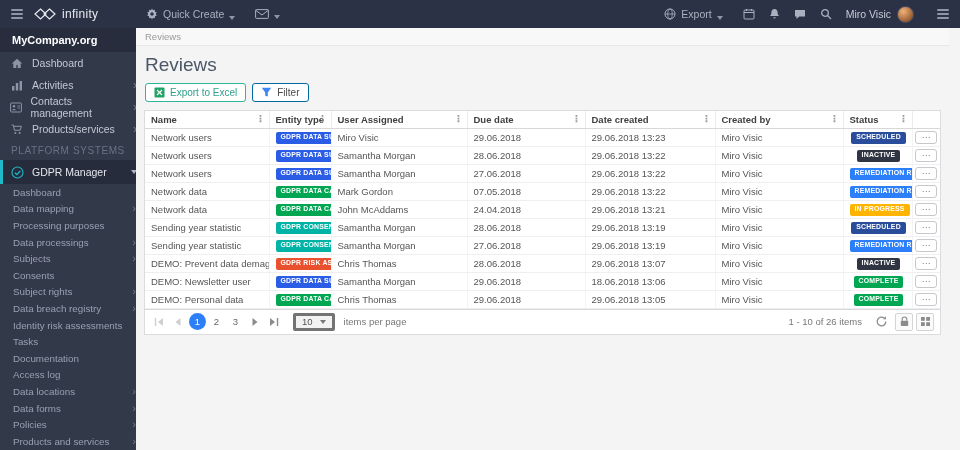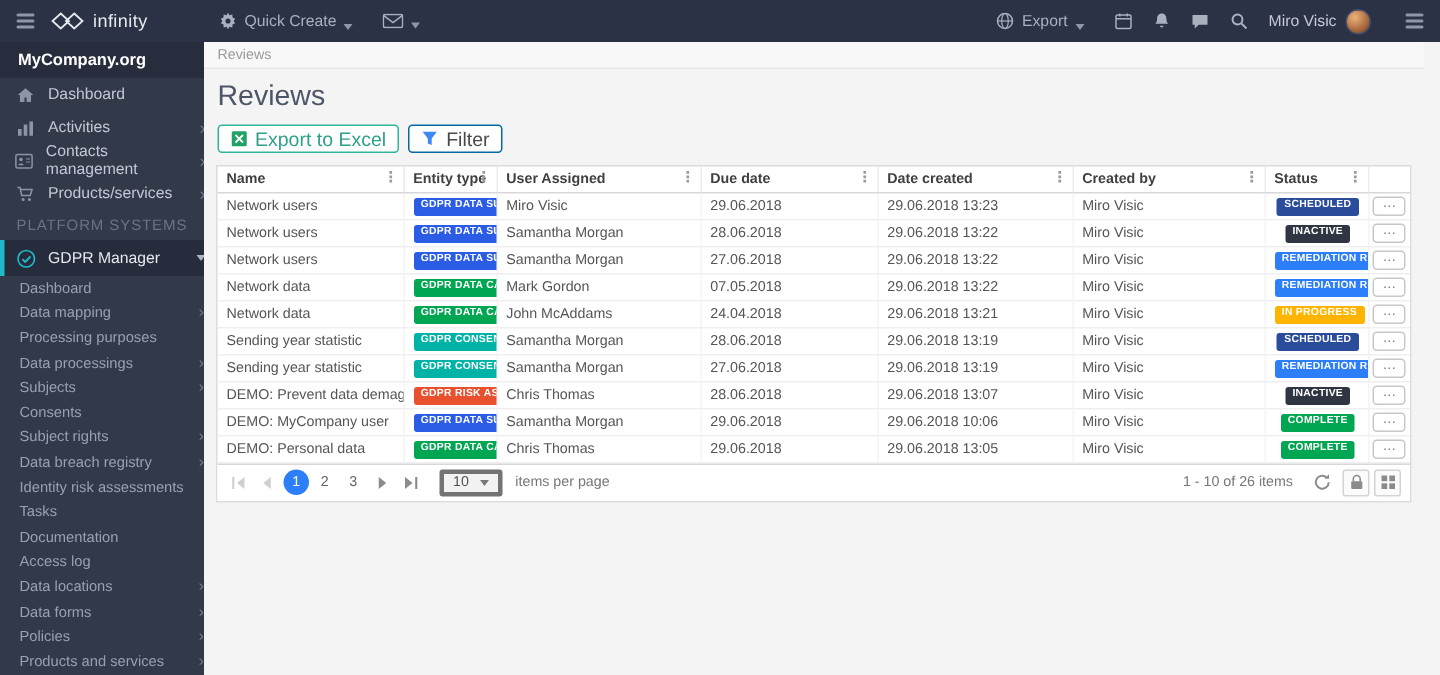--- a/index.html
+++ b/index.html
@@ -32,21 +32,21 @@
   .gdpr .sicon{color:#1fb9c9;}
   .chev-down-sm{margin-left:auto;width:0;height:0;border-left:3.5px solid transparent;border-right:3.5px solid transparent;border-top:4px solid #aeb4c2;}
   .sub-item{height:16.6px;display:flex;align-items:center;padding:0 11px 0 13px;font-size:9.8px;color:#99a0b2;cursor:pointer;}
   .sub-item .chev{font-size:11px;}
 
   
   .main{position:absolute;top:28px;left:136px;width:813px;height:422px;background:#f4f4f5;}
   .breadcrumb-bar{height:18px;background:#f8f8f9;border-bottom:1px solid #e7e7e9;display:flex;align-items:center;padding:0 9px;font-size:9.5px;color:#9a9a9a;}
   .page-title{margin:8px 9px 7px;font-size:19px;font-weight:400;color:#4c5667;}
   .toolbar{display:flex;gap:6px;margin:0 9px 8px;}
-  .btn{display:flex;align-items:center;gap:5px;height:19px;padding:0 8px;background:#fff;border-radius:3px;font-size:13px;cursor:pointer;font-family:inherit;}
+  .btn{display:flex;align-items:center;gap:5px;height:19px;padding:0 8px;background:#fff;border-radius:3px;font-size:10px;cursor:pointer;font-family:inherit;}
   .btn-export{border:1px solid #2fb59a;color:#2fa08a;}
   .btn-filter{border:1px solid #0369a1;color:#4a4a4a;}
 
   .grid{margin:0 8px;background:#fff;border:1px solid #dcdcde;}
   .tbl{width:100%;border-collapse:collapse;table-layout:fixed;}
   .tbl th{height:17px;border-bottom:1px solid #d8d8da;border-right:1px solid #ececee;font-size:9.5px;color:#3f3f3f;text-align:left;padding:0 12px 0 6px;font-weight:bold;position:relative;white-space:nowrap;overflow:hidden;}
   .tbl th:last-child{border-right:none;}
   .h-menu{position:absolute;right:3px;top:2px;color:#9b9b9b;font-size:10px;cursor:pointer;font-family:"DejaVu Sans",sans-serif;}
   .tbl td{height:18px;border-bottom:1px solid #efeff1;border-right:1px solid #f4f4f6;font-size:9.5px;color:#555;padding:0 4px 0 6px;white-space:nowrap;overflow:hidden;}
   .tbl td:last-child{border-right:none;}
@@ -394,25 +394,25 @@
             <td>DEMO: Prevent data demage</td>
             <td><span class="badge" style="background: rgb(232, 80, 46);">GDPR RISK ASSE...</span></td>
             <td>Chris Thomas</td>
             <td>28.06.2018</td>
             <td>29.06.2018 13:07</td>
             <td>Miro Visic</td>
             <td class="status-cell"><span class="badge" style="background: rgb(47, 53, 66);">INACTIVE</span></td>
             <td class="actions-cell"><button class="dots-btn">···</button></td>
           </tr>
           <tr>
-            <td>DEMO: MyCompany user</td>
+            <td>DEMO: Newsletter user</td>
             <td><span class="badge" style="background: rgb(43, 92, 230);">GDPR DATA SUBJ...</span></td>
             <td>Samantha Morgan</td>
             <td>29.06.2018</td>
-            <td>29.06.2018 10:06</td>
+            <td>18.06.2018 13:06</td>
             <td>Miro Visic</td>
             <td class="status-cell"><span class="badge" style="background: rgb(0, 166, 81);">COMPLETE</span></td>
             <td class="actions-cell"><button class="dots-btn">···</button></td>
           </tr>
           <tr>
             <td>DEMO: Personal data</td>
             <td><span class="badge" style="background: rgb(0, 166, 81);">GDPR DATA CATE...</span></td>
             <td>Chris Thomas</td>
             <td>29.06.2018</td>
             <td>29.06.2018 13:05</td>

